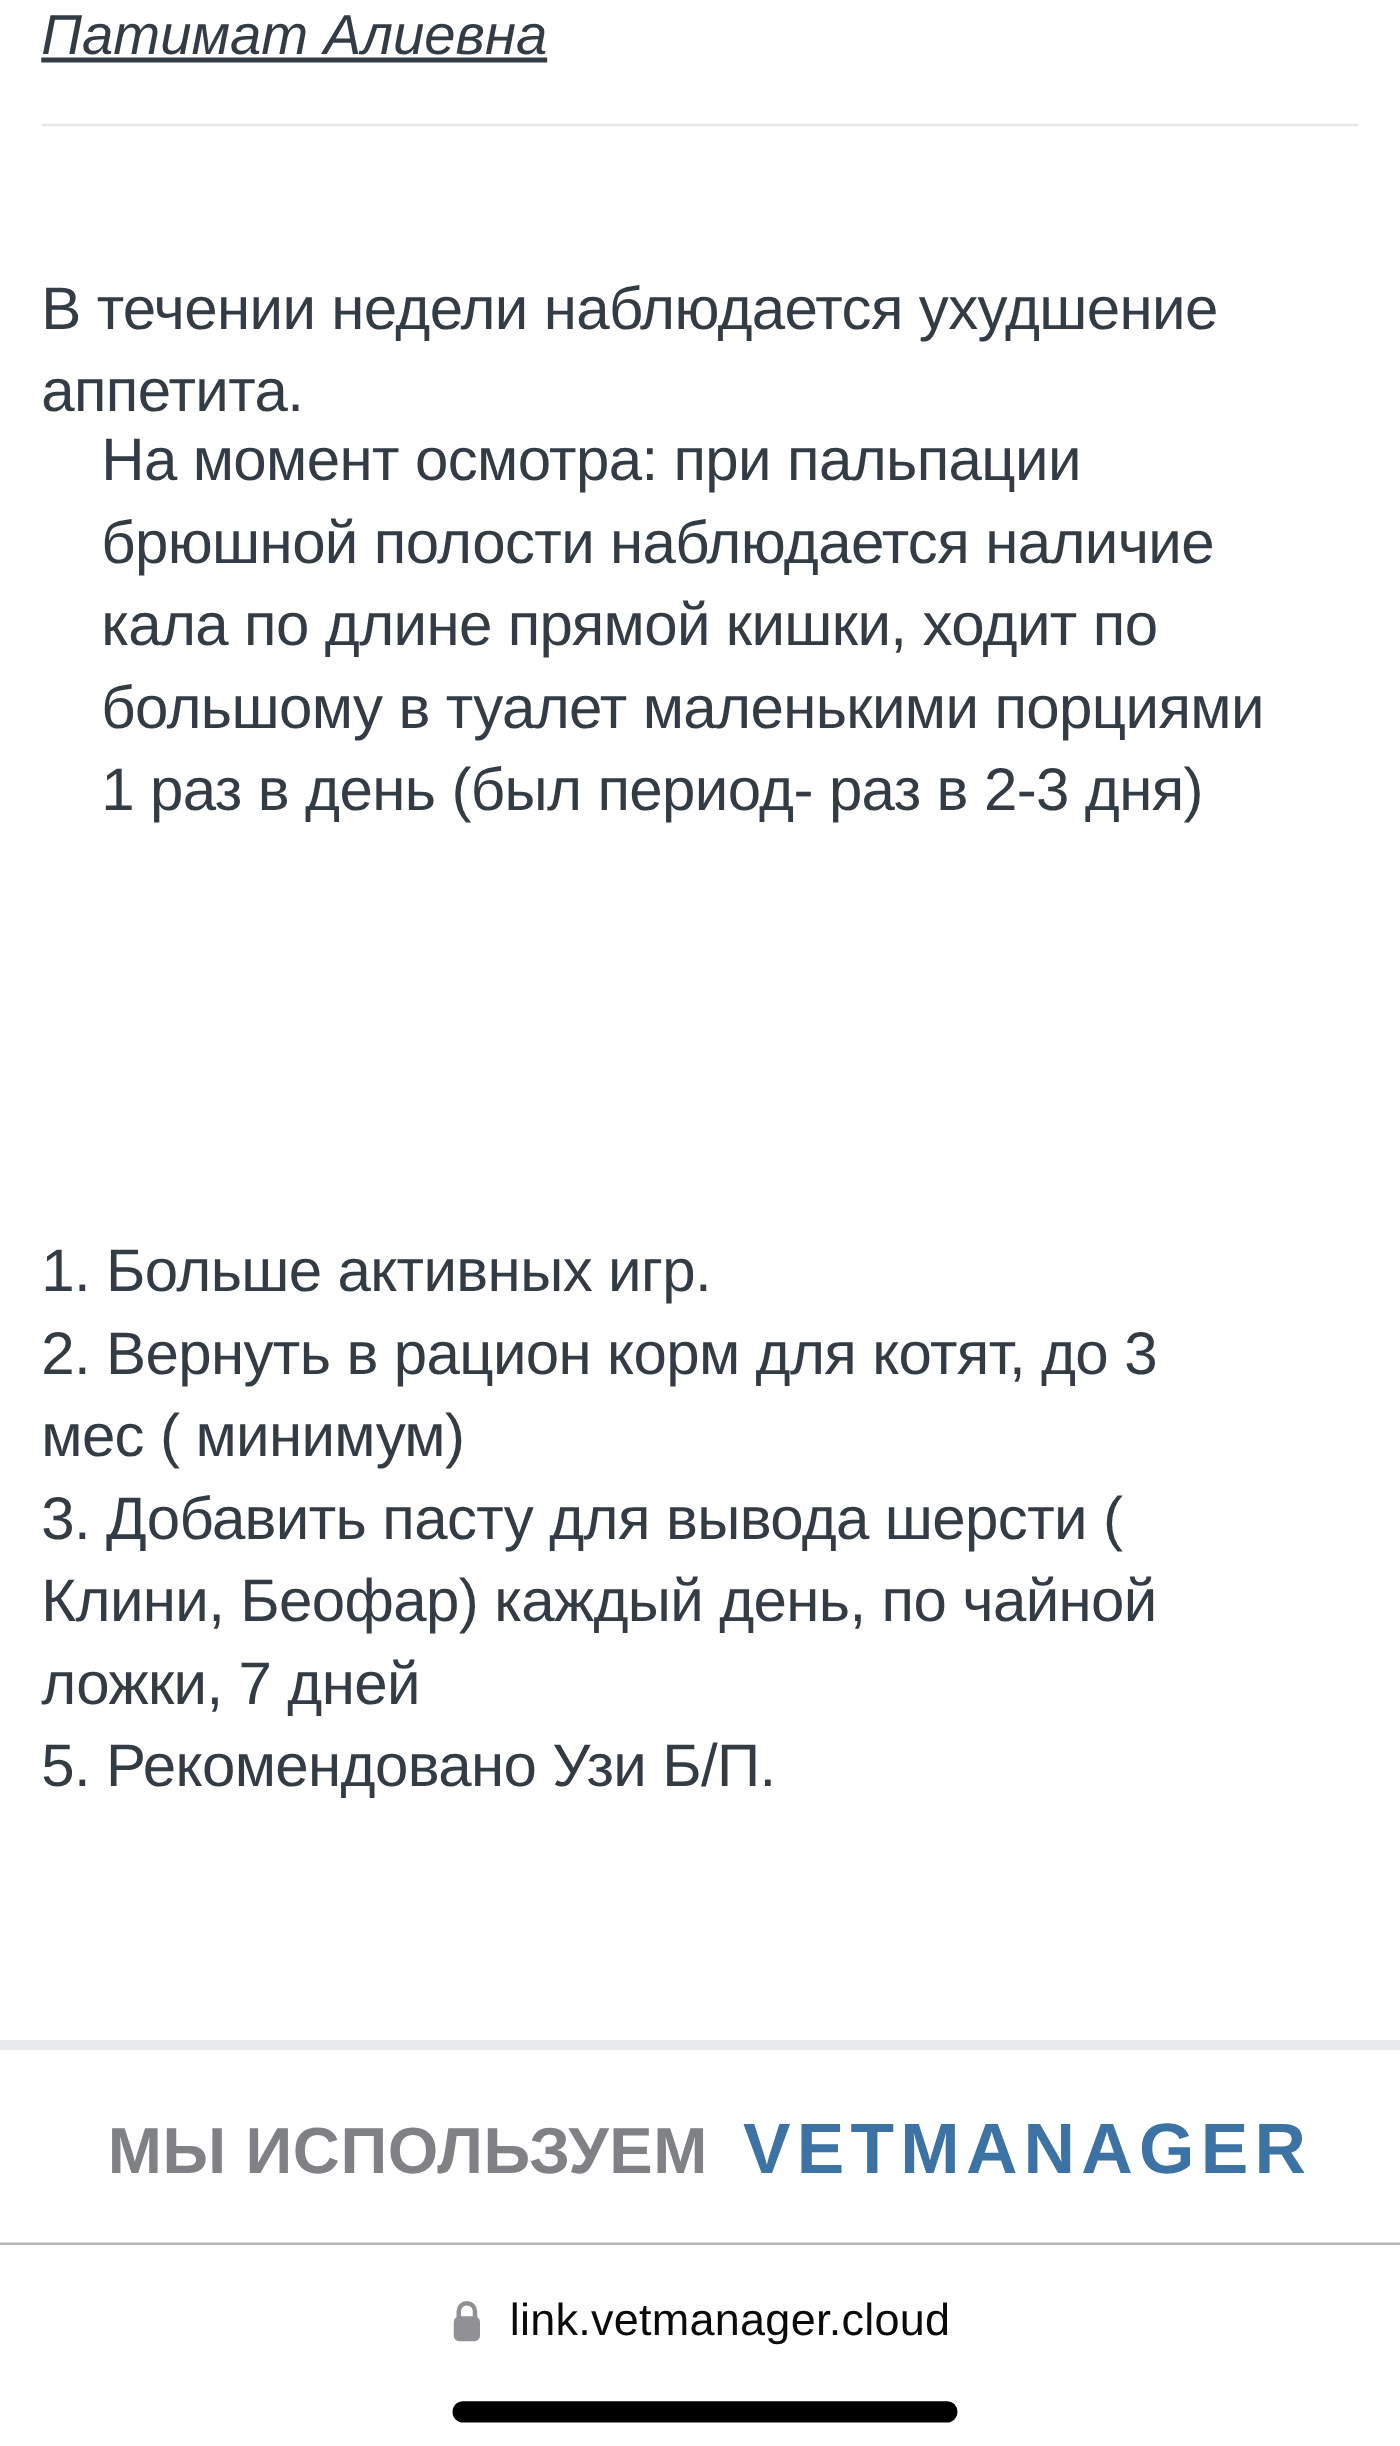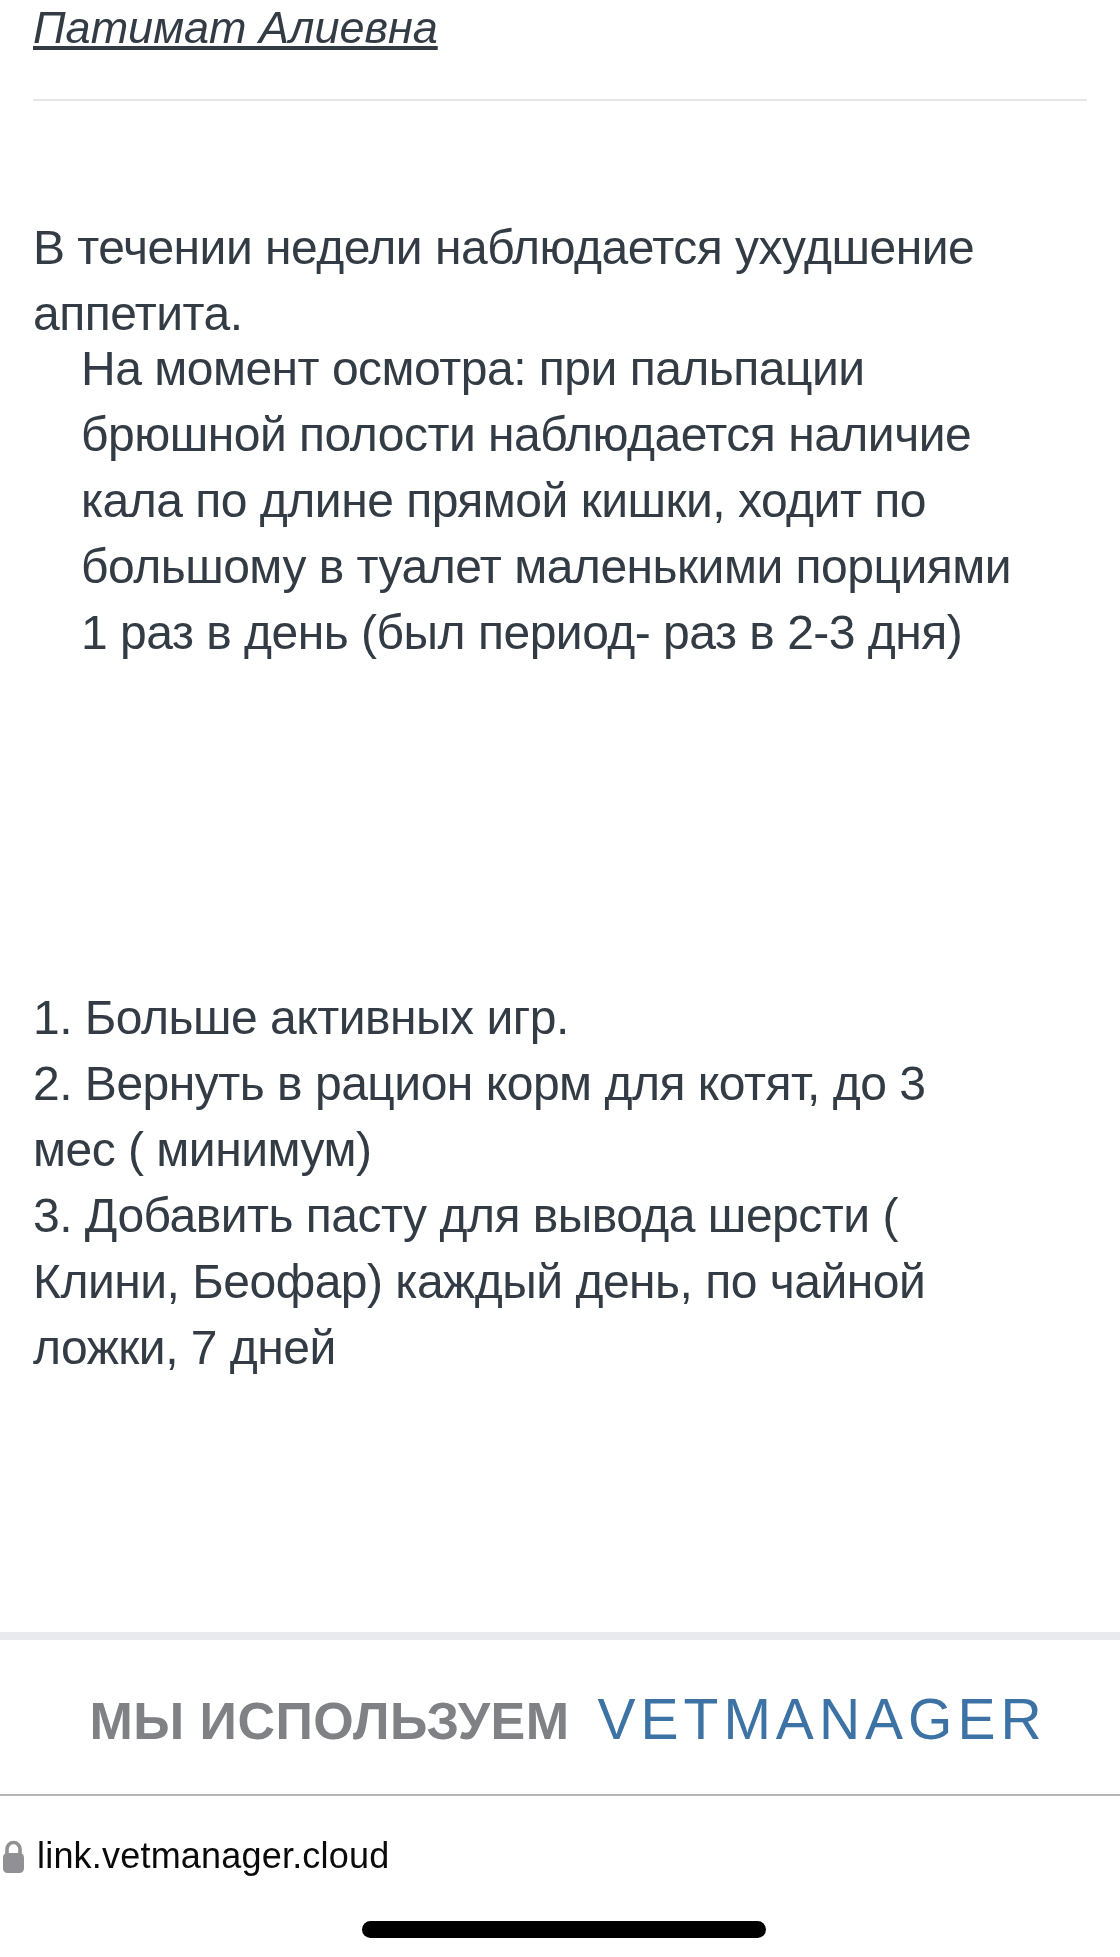--- a/index.html
+++ b/index.html
@@ -43,33 +43,33 @@
   .powered-row {
     position: absolute; left: 16px; right: 0; top: 1686px;
     display: flex; justify-content: center; align-items: baseline; gap: 28px;
     cursor: pointer;
   }
   .powered-prefix {
     font-size: 52px; font-weight: 700; color: #7f8184; letter-spacing: 0.5px;
     white-space: nowrap;
   }
   .powered-brand {
-    font-size: 57px; font-weight: 400; color: #3c72a4; letter-spacing: 5px;
+    font-size: 57px; font-weight: 700; color: #3c72a4; letter-spacing: 5px;
     white-space: nowrap;
     text-align: center;
   }
 
   
   .toolbar-hairline {
     position: absolute; left: 0; top: 1794px; width: 1120px; height: 2px;
     background: #b6b6b6;
   }
   .url-row {
     position: absolute; left: 0; right: 0; top: 1830px; height: 52px;
-    display: flex; align-items: center; gap: 10px;
+    display: flex; justify-content: center; align-items: center; gap: 21px;
     cursor: pointer;
   }
   .lock { width: 27px; height: 36px; flex: 0 0 auto; margin-top: 2px; }
   .url-text {
     font-size: 36px; color: #0a0a0a; letter-spacing: 0.2px; white-space: nowrap;
   }
   .home-indicator {
     position: absolute; left: 362px; top: 1921px; width: 404px; height: 17px;
     border-radius: 10px; background: #000000;
   }
@@ -92,20 +92,21 @@
 большому в туалет маленькими порциями
 1 раз в день (был период- раз в 2-3 дня)</div>
 
   <div class="rec-list">
       <div class="rec-item">1. Больше активных игр.</div>
       <div class="rec-item">2. Вернуть в рацион корм для котят, до 3
 мес ( минимум)</div>
       <div class="rec-item">3. Добавить пасту для вывода шерсти (
 Клини, Беофар) каждый день, по чайной
 ложки, 7 дней</div>
+      <div class="rec-item">5. Рекомендовано Узи Б/П.</div>
     </div>
 
   <div class="section-band"></div>
 
   <div class="powered-row">
     <span class="powered-prefix">МЫ ИСПОЛЬЗУЕМ</span>
     <span class="powered-brand">VETMANAGER</span>
   </div>
 
   <div class="toolbar-hairline"></div>

